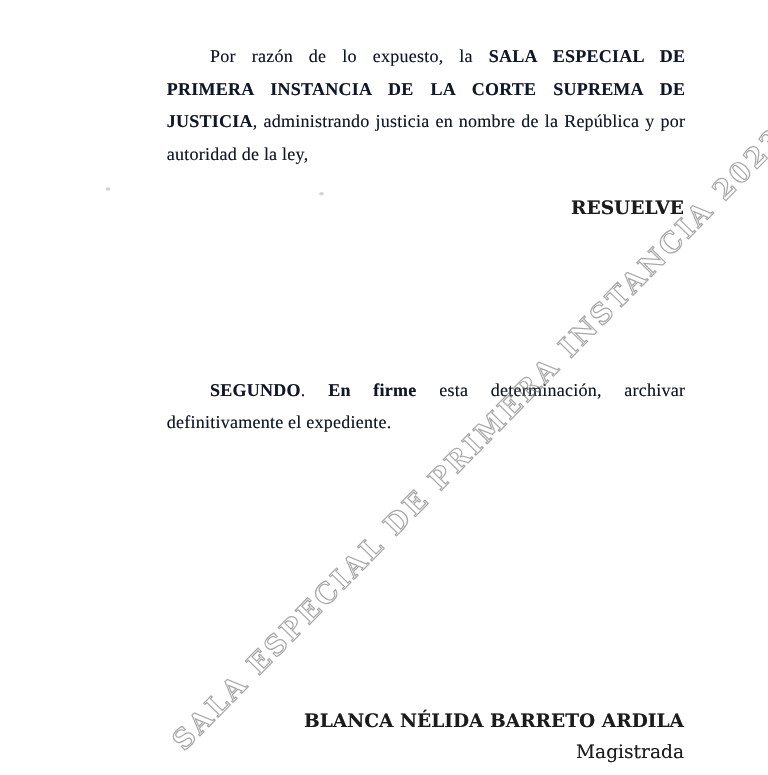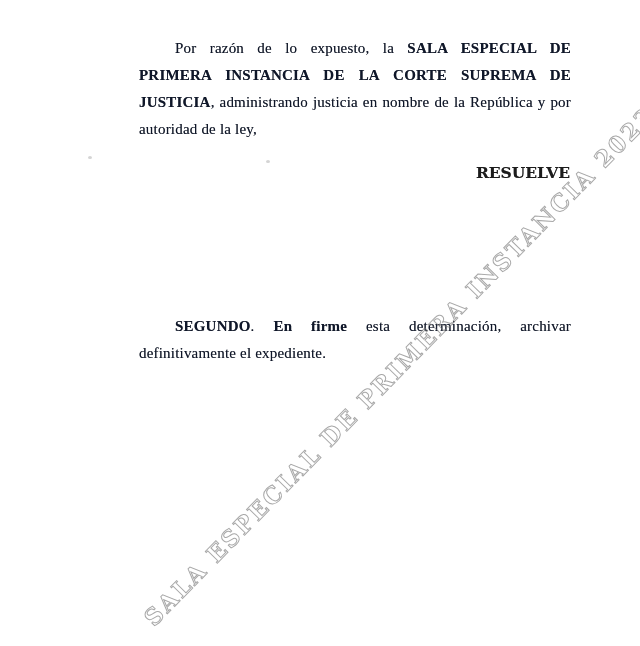--- a/index.html
+++ b/index.html
@@ -83,19 +83,21 @@
 
   <p class="para p-intro"><span>Por razón de lo expuesto, la </span><span class="b">SALA ESPECIAL DE PRIMERA INSTANCIA DE LA CORTE SUPREMA DE JUSTICIA</span><span>, administrando justicia en nombre de la República y por autoridad de la ley,</span></p>
 
   <div class="center-line bold h-resuelve">RESUELVE</div>
 
 
   <p class="para p-segundo"><span class="b">SEGUNDO</span><span>. </span><span class="b">En firme</span><span> esta determinación, archivar definitivamente el expediente.</span></p>
 
 
 
+  <div class="center-line bold sig-name">BLANCA NÉLIDA BARRETO ARDILA</div>
+  <div class="center-line sig-role">Magistrada</div>
 
   <div class="watermark">SALA ESPECIAL DE PRIMERA INSTANCIA 2023</div>
 
   <div class="speck speck-1"></div>
   <div class="speck speck-2"></div>
 
 </div>
 
 </body></html>

